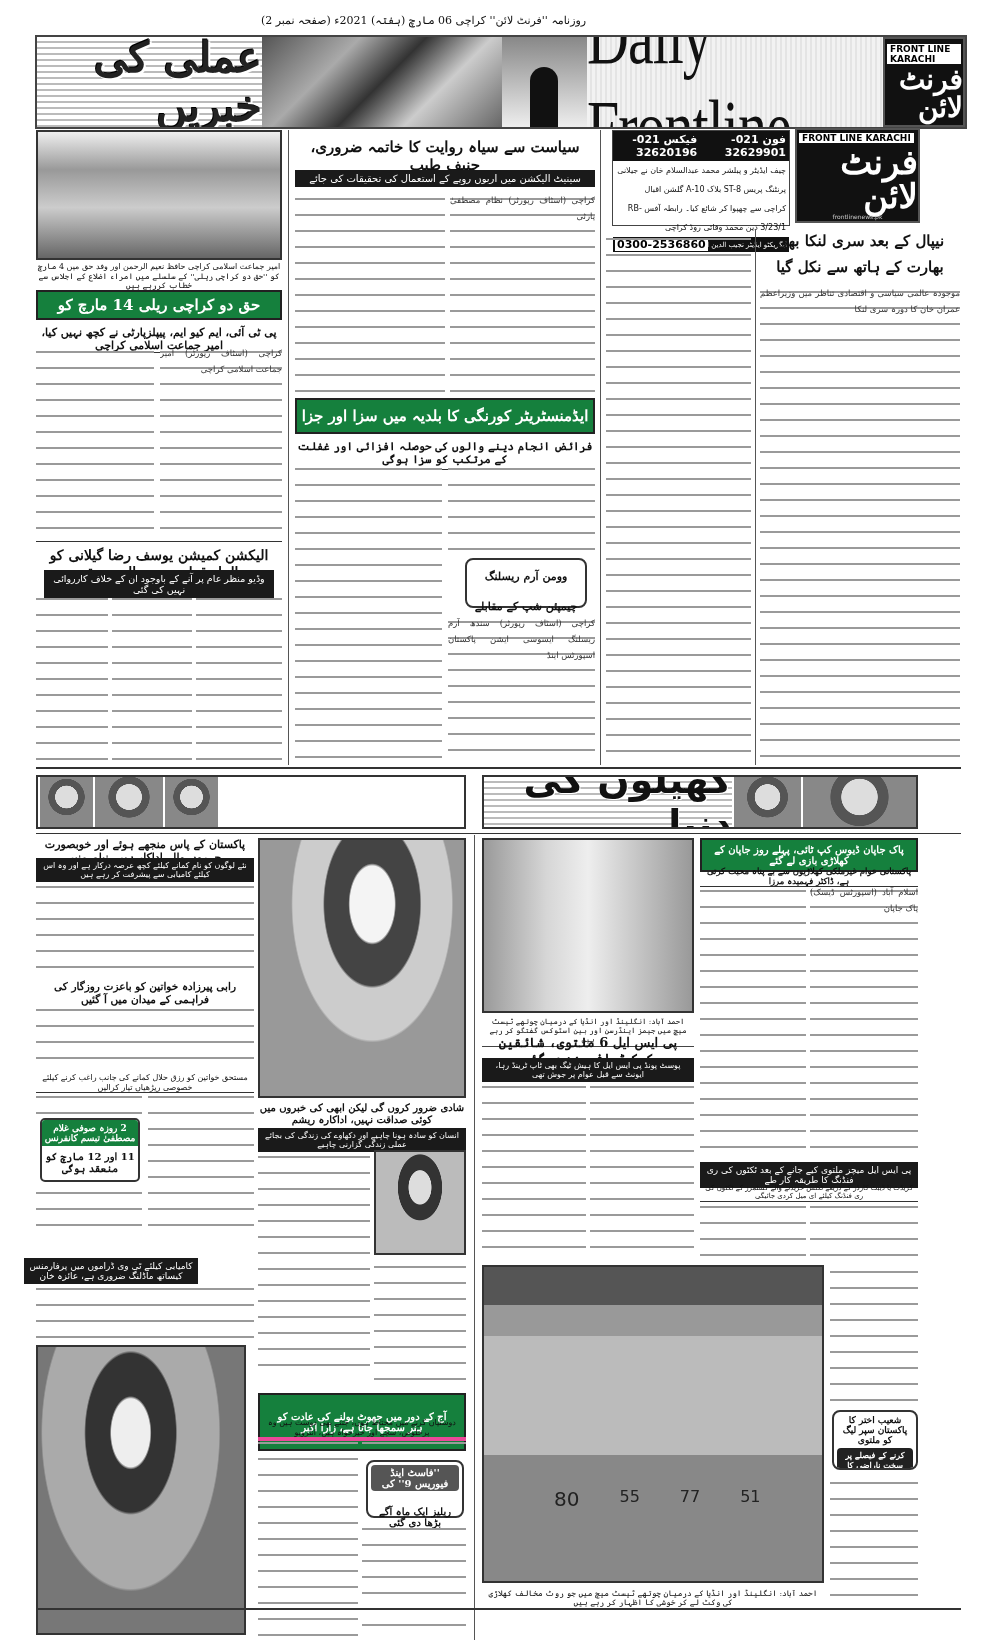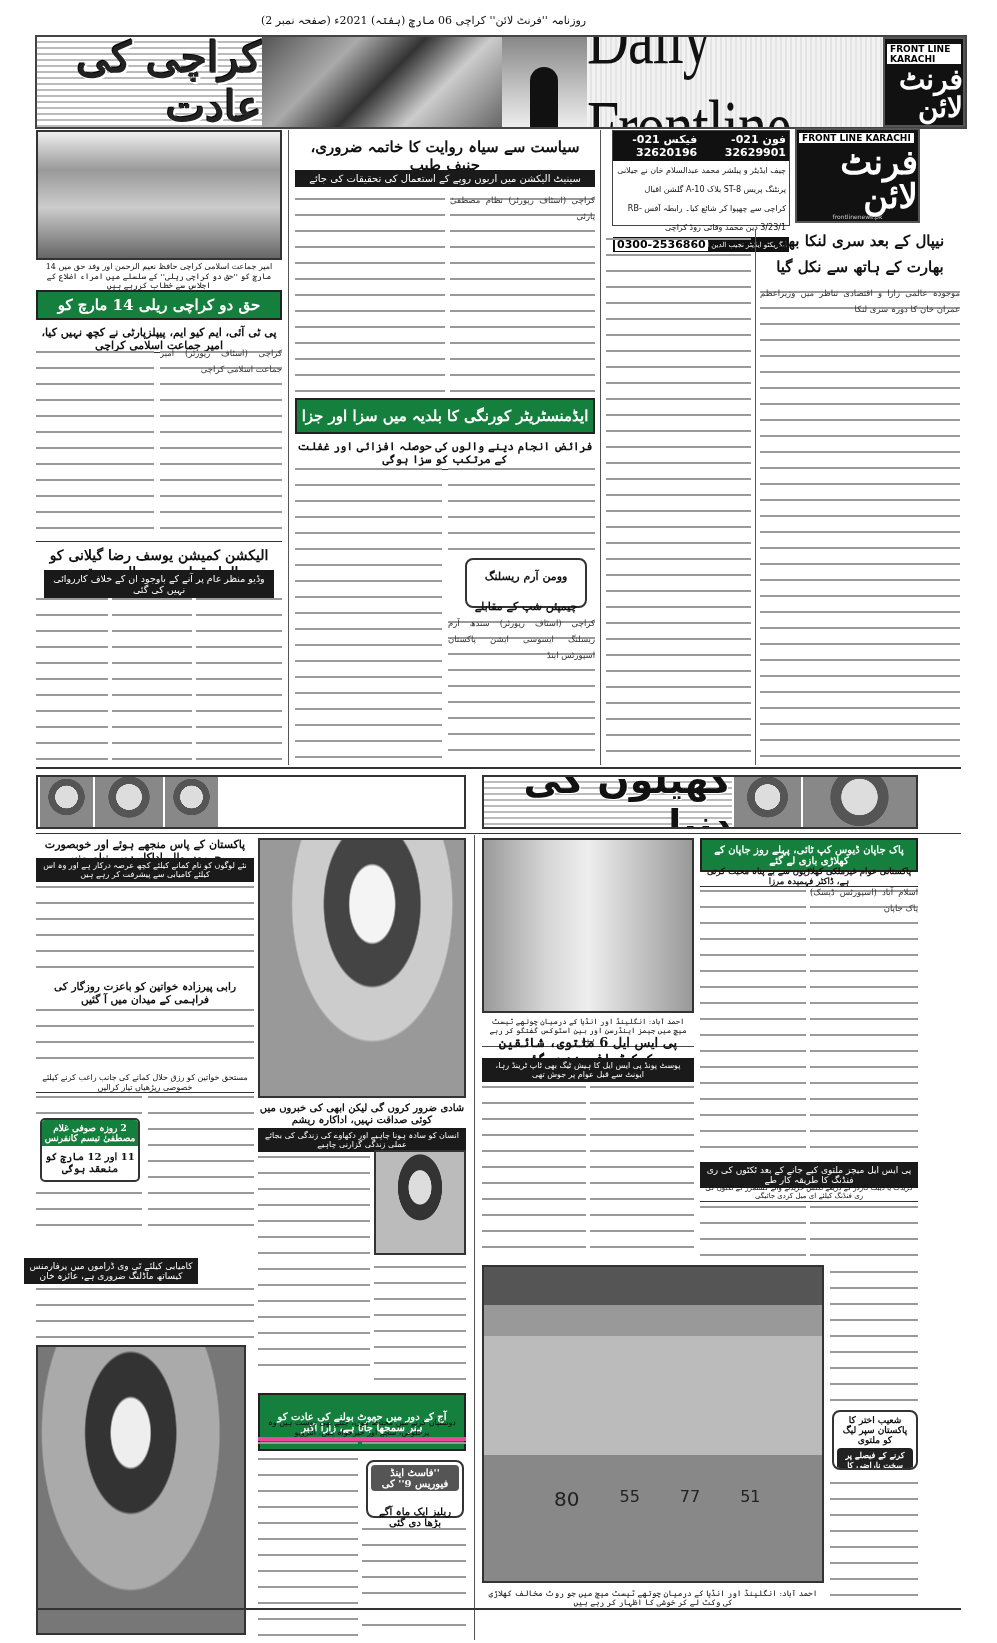--- a/index.html
+++ b/index.html
@@ -32,21 +32,21 @@
 .face{background:radial-gradient(circle at 50% 40%,#ddd 0 28%,#555 29% 45%,#888 46%);border-left:2px solid #fff}
 .caption{direction:rtl;text-align:center;font-size:9px;font-family:"DejaVu Serif",serif;border-bottom:1px solid #444;padding:2px}
 </style>
 </head>
 <body>
 
 <div class="abs dateline">روزنامہ ''فرنٹ لائن'' کراچی 06 مارچ (ہفتہ) 2021ء (صفحہ نمبر 2)</div>
 
 <div class="abs masthead">
   <div class="mh-left">
-      <span>کراچی کی عادت</span>
+      <span>عملی کی خبریں</span>
     </div>
   <div class="mh-photo"></div>
   <div class="mh-tomb"></div>
   <div class="mh-title">
       <span>Daily Frontline</span>
     </div>
   <div class="logo" style="width:82px">
     <span class="en">FRONT LINE KARACHI</span>
     <span class="ur">فرنٹ لائن</span>
   </div>
@@ -68,21 +68,21 @@
   <span class="en">FRONT LINE KARACHI</span>
   <span class="ur" style="font-size:34px">فرنٹ لائن</span>
   <span class="sm">frontlinenews.pk</span>
 </div>
 
 <div class="abs vline" style="top:130px;left:288px;height:635px"></div>
 <div class="abs vline" style="top:130px;left:600px;height:635px"></div>
 <div class="abs vline" style="top:230px;left:755px;height:535px"></div>
 
 <div class="abs photo" style="top:130px;left:36px;width:246px;height:130px;background:linear-gradient(#eee,#999 30%,#ccc 60%,#666)"></div>
-<div class="abs head" style="top:262px;left:36px;width:246px;font-size:8px;font-weight:normal">امیر جماعت اسلامی کراچی حافظ نعیم الرحمن اور وفد حق میں 14 مارچ کو ''حق دو کراچی ریلی'' کے سلسلے میں امراء اضلاع کے اجلاس سے خطاب کررہے ہیں</div>
+<div class="abs head" style="top:262px;left:36px;width:246px;font-size:8px;font-weight:normal">امیر جماعت اسلامی کراچی حافظ نعیم الرحمن اور وفد حق میں 4 مارچ کو ''حق دو کراچی ریلی'' کے سلسلے میں امراء اضلاع کے اجلاس سے خطاب کررہے ہیں</div>
 <div class="abs bar-gray" style="top:290px;left:36px;width:246px;height:30px;font-size:15px;line-height:26px">حق دو کراچی ریلی 14 مارچ کو ہوگی، حافظ نعیم الرحمن</div>
 <div class="abs head" style="top:326px;left:36px;width:246px;font-size:11px;border-bottom:1px solid #333">پی ٹی آئی، ایم کیو ایم، پیپلزپارٹی نے کچھ نہیں کیا، امیر جماعت اسلامی کراچی</div>
 <div class="abs txt" style="top:345px;left:160px;width:122px;height:190px"><span>کراچی (اسٹاف رپورٹر) امیر جماعت اسلامی کراچی</span></div>
 <div class="abs txt" style="top:345px;left:36px;width:118px;height:190px"></div>
 <div class="abs hline" style="top:541px;left:36px;width:246px;height:1px"></div>
 
 <div class="abs head" style="top:547px;left:36px;width:246px;font-size:14px">الیکشن کمیشن یوسف رضا گیلانی کو نااہل قرار دے، جمال صدیقی</div>
 <div class="abs bar-dark" style="top:570px;left:44px;width:230px;font-size:9.5px">وڈیو منظر عام پر آنے کے باوجود ان کے خلاف کارروائی نہیں کی گئی</div>
 <div class="abs txt" style="top:592px;left:196px;width:86px;height:170px"></div>
 <div class="abs txt" style="top:592px;left:112px;width:80px;height:170px"></div>
@@ -97,21 +97,21 @@
 <div class="abs head" style="top:440px;left:295px;width:300px;font-size:11px;border-bottom:1px solid #333;padding-bottom:3px">فرائض انجام دینے والوں کی حوصلہ افزائی اور غفلت کے مرتکب کو سزا ہوگی</div>
 <div class="abs txt" style="top:462px;left:448px;width:147px;height:95px"></div>
 <div class="abs txt" style="top:462px;left:295px;width:147px;height:300px"></div>
 <div class="abs boxed" style="top:558px;left:465px;width:122px;height:50px;font-size:11px;line-height:30px;padding-top:2px"><span>وومن آرم ریسلنگ چیمپئن شپ کے مقابلے</span></div>
 <div class="abs txt" style="top:615px;left:448px;width:147px;height:147px"><span>کراچی (اسٹاف رپورٹر) سندھ آرم ریسلنگ ایسوسی ایشن پاکستان اسپورٹس اینڈ</span></div>
 
 <div class="abs txt" style="top:232px;left:606px;width:145px;height:530px"></div>
 
 <div class="abs head" style="top:232px;left:760px;width:200px;font-size:15px">نیپال کے بعد سری لنکا بھی</div>
 <div class="abs head" style="top:258px;left:760px;width:200px;font-size:15px">بھارت کے ہاتھ سے نکل گیا</div>
-<div class="abs txt" style="top:285px;left:760px;width:200px;height:477px"><span>موجودہ عالمی زارا و اقتصادی تناظر میں وزیراعظم عمران خان کا دورہ سری لنکا</span></div>
+<div class="abs txt" style="top:285px;left:760px;width:200px;height:477px"><span>موجودہ عالمی سیاسی و اقتصادی تناظر میں وزیراعظم عمران خان کا دورہ سری لنکا</span></div>
 
 <div class="abs hline" style="top:767px;left:36px;width:925px"></div>
 
 <div class="abs sec-banner" style="top:775px;left:36px;width:430px">
   <div class="face" style="width:55px"></div>
   <div class="face" style="width:70px"></div>
   <div class="face" style="width:55px"></div>
 </div>
 
 <div class="abs sec-banner" style="top:775px;left:482px;width:436px">

